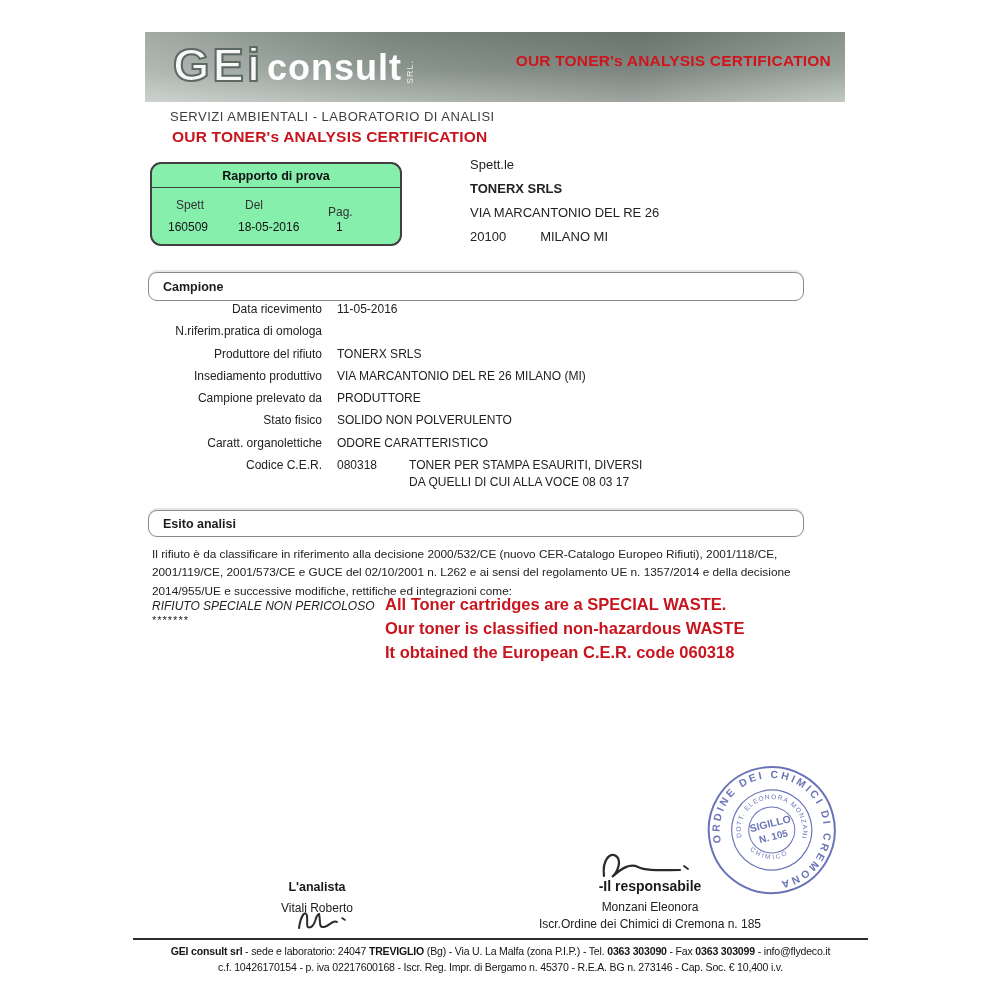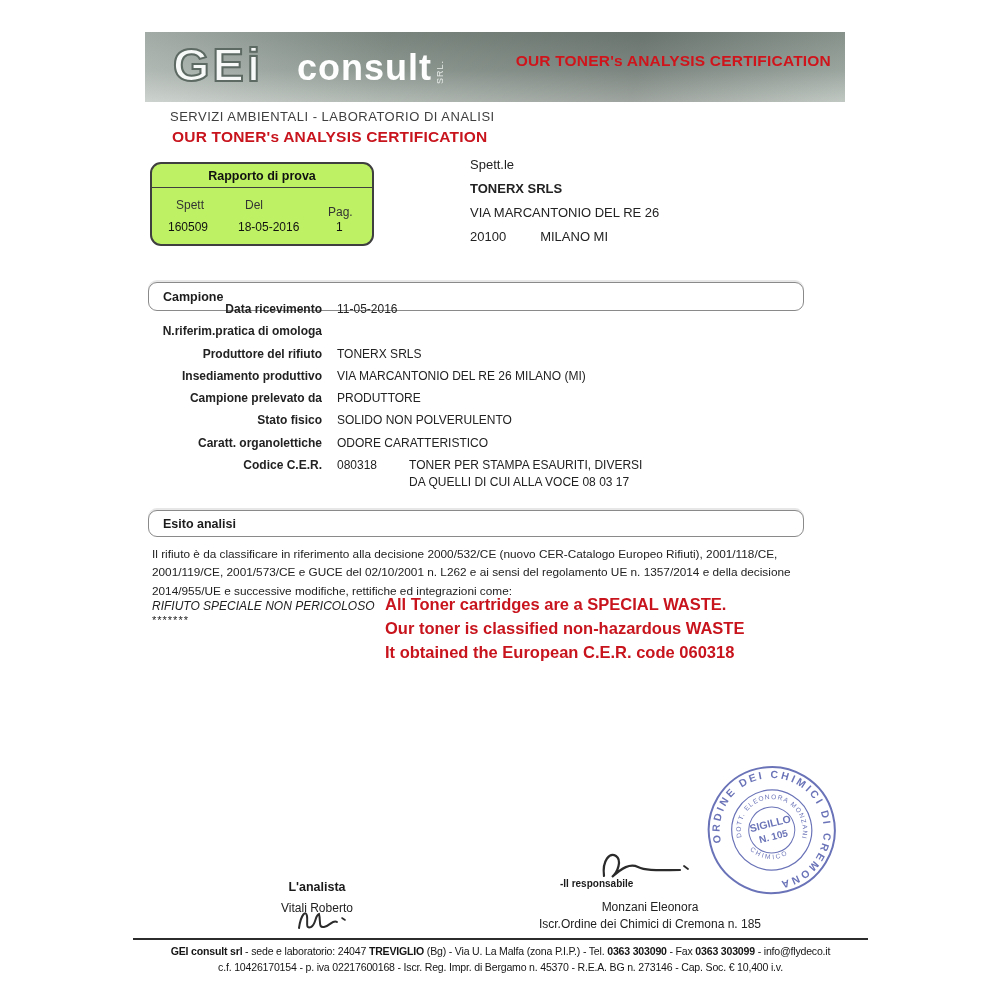--- a/index.html
+++ b/index.html
@@ -16,43 +16,43 @@
       linear-gradient(100deg, rgba(255,255,255,.28) 0%, rgba(0,0,0,.05) 35%, rgba(0,0,0,.16) 70%, rgba(255,255,255,.08) 100%),
       linear-gradient(180deg, #7e8a83 0%, #949f98 55%, #bcc4be 100%);
   }
   .logo-wrap { position:absolute; left:28px; top:9px; display:flex; align-items:flex-end; }
   .logo-brand {
     font-size:47px; font-weight:bold; letter-spacing:3px; line-height:1;
     color:#f7f9f8; -webkit-text-stroke:2px #5d6963;
     text-shadow:0 0 1px #5d6963;
   }
   .logo-name {
-    font-size:36px; font-weight:bold; line-height:1; margin-left:34px; margin-bottom:2px;
+    font-size:36px; font-weight:bold; line-height:1; margin-left:4px; margin-bottom:2px;
     color:#fdfefd; letter-spacing:1px;
   }
   .logo-suffix {
     font-size:9px; color:#e8ece9; margin-left:3px; margin-bottom:4px;
     writing-mode:vertical-rl; transform:rotate(180deg); letter-spacing:1px;
   }
   .banner-annotation {
     position:absolute; right:14px; top:20px;
     font-size:15.5px; font-weight:bold; color:#d0141b; letter-spacing:.2px;
   }
   .tagline {
     position:absolute; left:170px; top:109px;
     font-size:13px; color:#3e3e3e; letter-spacing:.5px;
   }
   .red-heading {
     position:absolute; left:172px; top:128px;
     font-size:15.5px; font-weight:bold; color:#c8141d; letter-spacing:.2px;
   }
   
   .report-box {
-    position:absolute; left:150px; top:162px; width:224px; height:84px;
-    border:2px solid #3f3f3f; border-radius:11px; background:#bef264;
+    position:absolute; left:150px; top:162px; width:252px; height:84px;
+    border:2px solid #3f3f3f; border-radius:11px; background:#86efac;
   }
   .report-box .rb-title {
     text-align:center; font-weight:bold; font-size:12.5px; padding:5px 0 4px;
     border-bottom:1.5px solid #3f3f3f; color:#111;
   }
   .rb-label { position:absolute; font-size:12px; color:#333; }
   .rb-value { position:absolute; font-size:12px; font-weight:normal; color:#111; }
   
   .recipient { position:absolute; left:470px; top:157px; font-size:13px; color:#222; }
   .recipient div { margin-bottom:9px; }
@@ -62,21 +62,21 @@
   .section-pill {
     position:absolute; left:148px; width:656px; height:29px;
     border:1.5px solid #8a8a8a; border-radius:9px; background:#fff;
     display:flex; align-items:center; padding-left:14px;
     font-size:12.5px; font-weight:bold; color:#1c1c1c;
     box-shadow:0 -2px 0 rgba(160,160,160,.25);
   }
   
   .fields { position:absolute; left:150px; top:303px; width:660px; }
   .frow { display:flex; margin-bottom:8.5px; font-size:12px; line-height:1.15; }
-  .frow .flabel { width:172px; text-align:right; font-weight:bold; color:#222; }
+  .frow .flabel { width:172px; text-align:right; font-weight:normal; color:#222; }
   .frow .fvalue { margin-left:15px; color:#222; }
   .cer-code { margin-left:15px; }
   .cer-desc { margin-left:32px; }
   .cer-desc div { margin-bottom:3px; }
   
   .paragraph {
     position:absolute; left:152px; top:545px; width:652px;
     font-size:11.8px; line-height:1.55; color:#222;
   }
   .result-line { position:absolute; left:152px; top:599px; font-size:12px; color:#222;font-style:italic; }
@@ -88,22 +88,22 @@
   
   .stamp { position:absolute; left:686px; top:752px; width:172px; height:158px;
     transform:rotate(-14deg); opacity:.82; }
   
   .sig-analyst-role  { position:absolute; left:262px; top:880px; width:110px; text-align:center;
     font-size:12.5px; font-weight:bold; color:#1a1a1a; }
   .sig-analyst-name  { position:absolute; left:262px; top:901px; width:110px; text-align:center;
     font-size:12px; color:#222; }
   .sig-analyst-img   { position:absolute; left:295px; top:906px; }
   .sig-mgr-img       { position:absolute; left:598px; top:850px; }
-  .sig-mgr-role      { position:absolute; left:560px; top:878px; width:180px; 
-    font-size:10px; font-weight:bold; color:#1a1a1a; }
+  .sig-mgr-role      { position:absolute; left:560px; top:878px; width:180px; text-align:center;
+    font-size:14px; font-weight:bold; color:#1a1a1a; }
   .sig-mgr-name      { position:absolute; left:560px; top:900px; width:180px; text-align:center;
     font-size:12px; color:#222; }
   .sig-mgr-reg       { position:absolute; left:505px; top:917px; width:290px; text-align:center;
     font-size:12px; color:#222; }
   
   .footer-rule { position:absolute; left:133px; top:938px; width:735px; height:2px; background:#2c2c2c; }
   .footer-text {
     position:absolute; left:118px; top:944px; width:765px; text-align:center;
     font-size:11px; color:#151515; line-height:1.45;
     transform:scaleX(.96); transform-origin:center; letter-spacing:-.2px;
@@ -138,21 +138,21 @@
 
   <div class="recipient">
     <div>Spett.le</div>
     <div class="rec-name">TONERX SRLS</div>
     <div>VIA MARCANTONIO DEL RE 26</div>
     <div>
       <span class="rec-zip">20100</span><span>MILANO MI</span>
     </div>
   </div>
 
-  <div class="section-pill" style="top:282px;">
+  <div class="section-pill" style="top:272px;">
     <span>Campione</span>
   </div>
 
   <div class="fields">
     <div class="frow">
       <span class="flabel">Data ricevimento</span>
       <span class="fvalue">11-05-2016</span>
     </div>
     <div class="frow">
       <span class="flabel">N.riferim.pratica di omologa</span>

